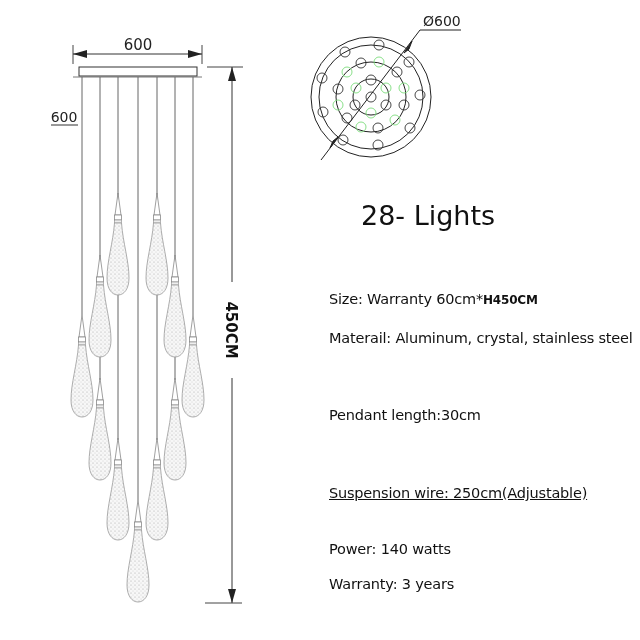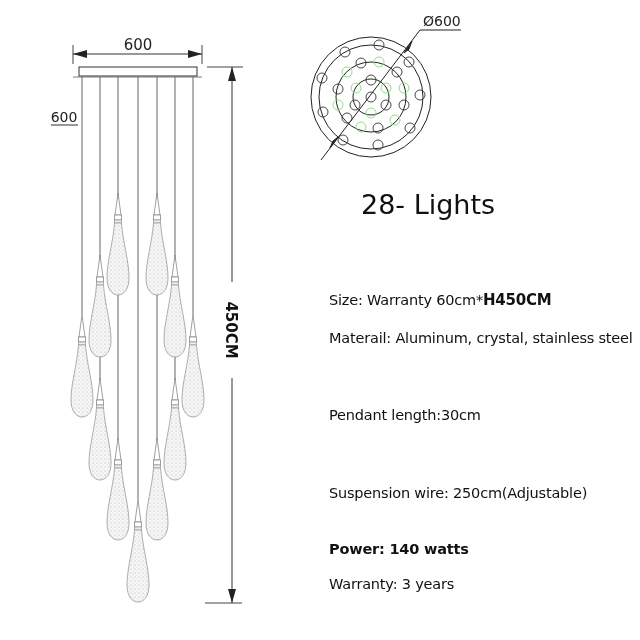--- a/index.html
+++ b/index.html
@@ -1,22 +1,22 @@
 <!DOCTYPE html>
 <html><head>
 <meta charset="utf-8">
 <style>
   html, body { margin: 0; padding: 0; background: #ffffff; }
   body { width: 640px; height: 640px; position: relative; overflow: hidden;
          font-family: "DejaVu Sans", sans-serif; color: #111; }
   #drawing { position: absolute; left: 0; top: 0; width: 640px; height: 640px; }
   .spec { position: absolute; left: 329px; font-size: 14.5px; color: #111; white-space: nowrap;
           font-family: "DejaVu Sans", sans-serif; letter-spacing: -0.2px; }
-  .spec .bold { font-weight: bold; font-size: 15px; text-align: right; }
-  .title { position: absolute; left: 361px; top: 189px; font-size: 27px; font-weight: normal;
+  .spec .bold { font-weight: bold; font-size: 12px; text-align: right; }
+  .title { position: absolute; left: 361px; top: 200px; font-size: 27px; font-weight: normal;
            color: #111; font-family: "DejaVu Sans", sans-serif; letter-spacing: 0px; }
   .dim-text { font-family: "DejaVu Sans", sans-serif; }
 </style>
 </head>
 <body>
 
 <svg id="drawing" width="640" height="640" viewBox="0 0 640 640" xmlns="http://www.w3.org/2000/svg">
   <defs>
     <pattern id="dots" width="4" height="4" patternUnits="userSpaceOnUse">
       <rect width="4" height="4" fill="#f7f7f7"></rect>
@@ -136,15 +136,15 @@
   </g>
 </svg>
 
 <div class="title">28- Lights</div>
 
 <div class="spec" style="top:291px;">
   <span>Size: Warranty 60cm*</span><span class="bold">H450CM</span>
 </div>
 <div class="spec" style="top:330px;">Materail: Aluminum, crystal, stainless steel</div>
 <div class="spec" style="top:407px;">Pendant length:30cm</div>
-<div class="spec" style="top:485px;">Suspension wire: 250cm(Adjustable)</div>
-<div class="spec" style="top:541px;font-weight:bold;">Power: 140 watts</div>
+<div class="spec" style="top:485px;text-decoration:underline;">Suspension wire: 250cm(Adjustable)</div>
+<div class="spec" style="top:541px;">Power: 140 watts</div>
 <div class="spec" style="top:576px;">Warranty: 3 years</div>
 
 </body></html>

